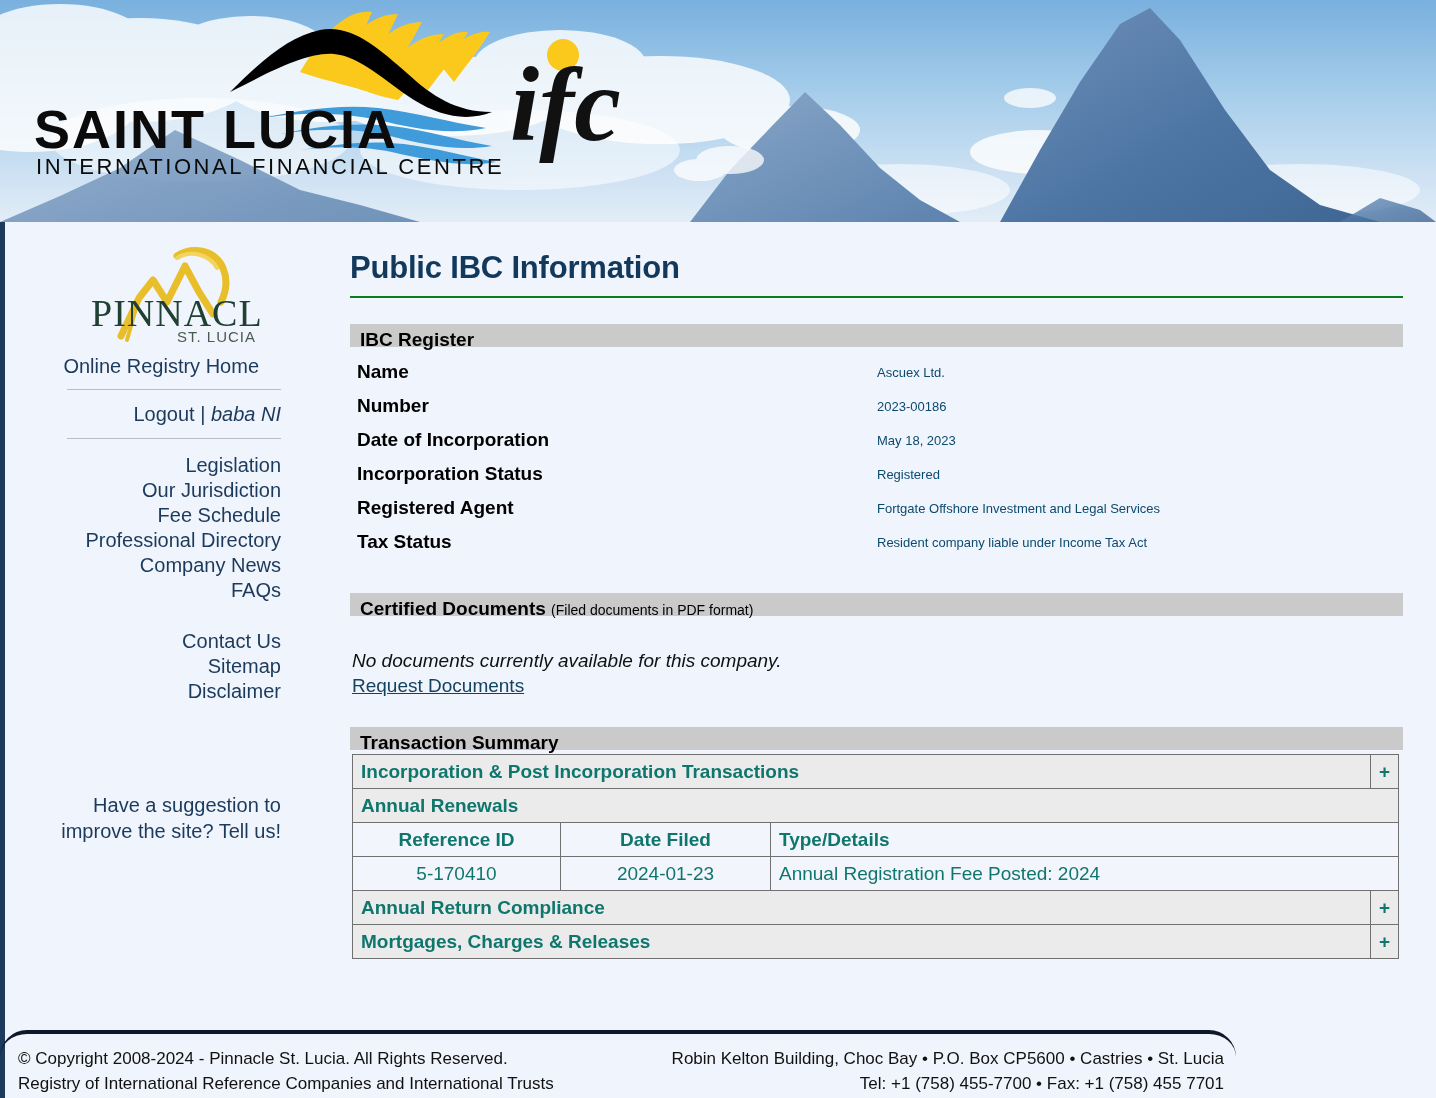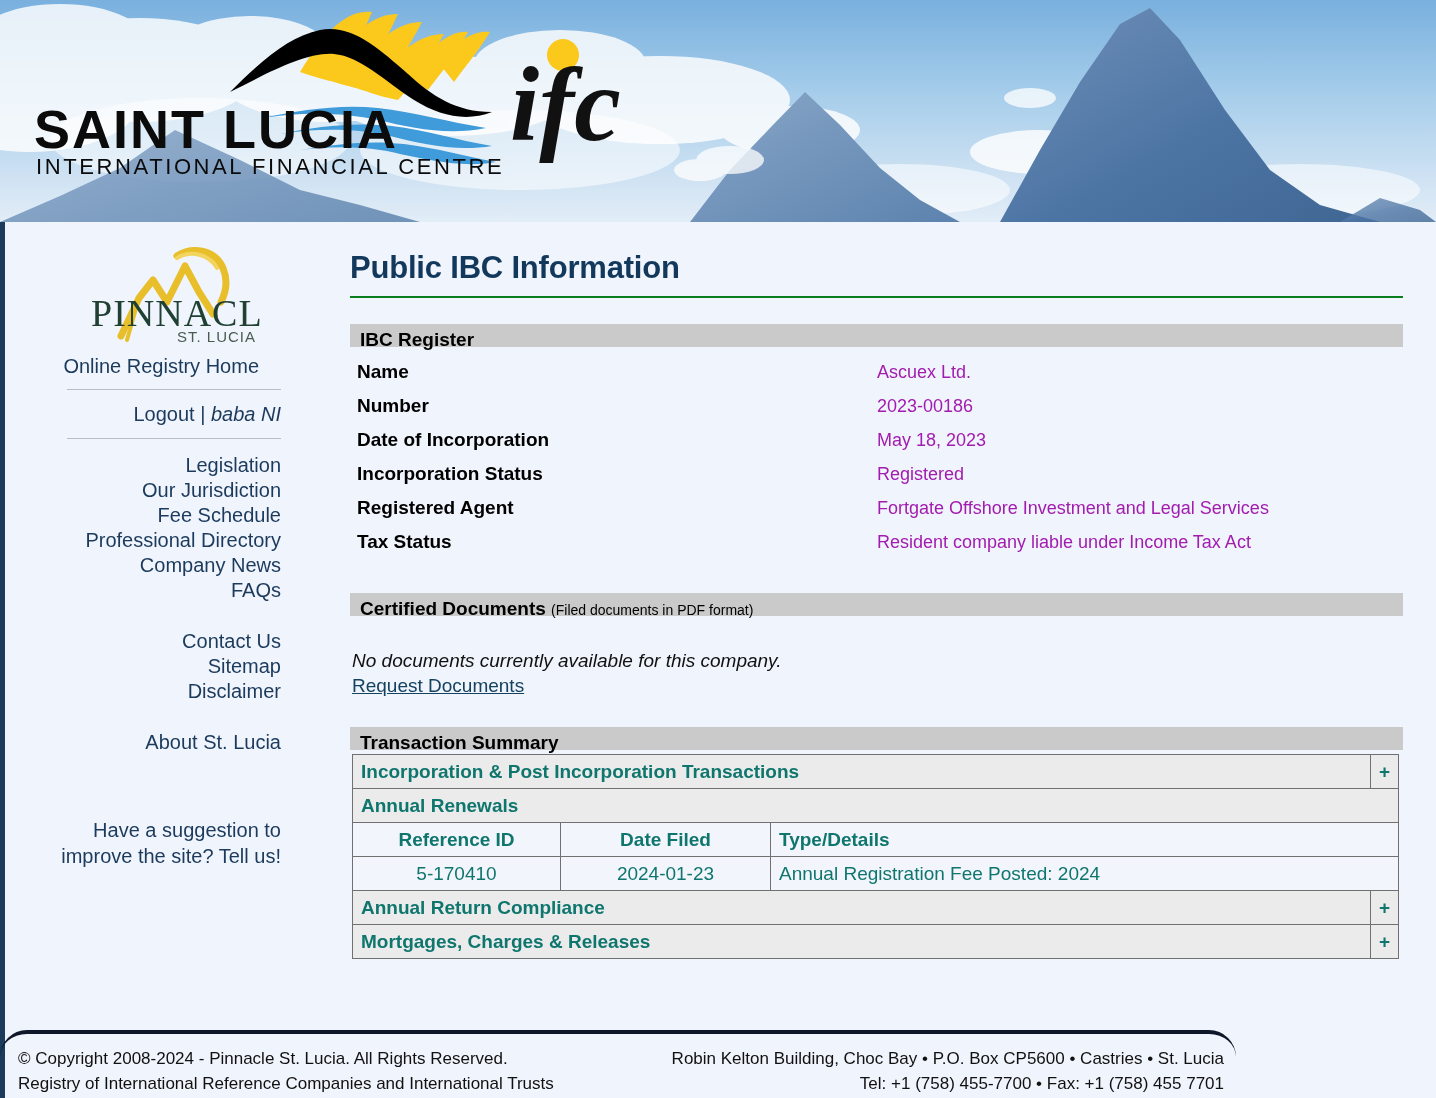--- a/index.html
+++ b/index.html
@@ -141,22 +141,22 @@
   }
   .kv-key {
     width: 527px;
     font-size: 19px;
     font-weight: bold;
     color: #000;
     padding-left: 7px;
     box-sizing: border-box;
   }
   .kv-val {
-    font-size: 18px;
-    color: #a21caf;
+    font-size: 13px;
+    color: #0c4a6e;
   }
   #register-rows { margin-top: 8px; }
 
   #docs-bar { margin-top: 34px; }
   #docs-body { margin-left: 7px; margin-top: 34px; }
   #docs-none {
     font-size: 19px;
     font-style: italic;
     color: #111;
   }
@@ -357,23 +357,20 @@
     <div class="nav-gap"></div>
 
     <div>
       <a class="side-link" href="#">Contact Us</a>
       <a class="side-link" href="#">Sitemap</a>
       <a class="side-link" href="#">Disclaimer</a>
     </div>
 
     <div class="nav-gap"></div>
 
-    <div>
-      <a class="side-link" href="#">About St. Lucia</a>
-    </div>
 
     <div id="suggestion">
       <a href="#">Have a suggestion to</a><br>
       <a href="#">improve the site? Tell us!</a>
     </div>
   </div>
 
   <div id="main">
 
     <div id="page-title">Public IBC Information</div>

